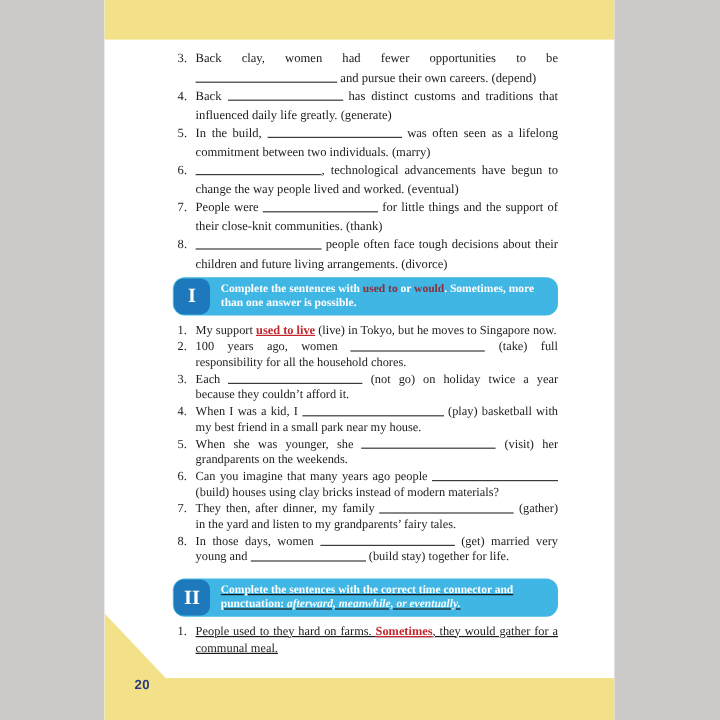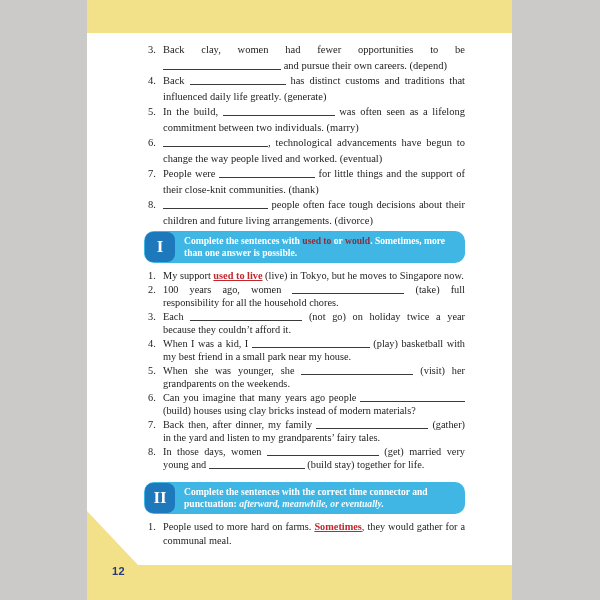--- a/index.html
+++ b/index.html
@@ -50,21 +50,21 @@
   .sec-label{
     position:absolute;left:1px;top:1px;bottom:1px;width:30px;
     background:#1e78bc;border-radius:8px;
     display:flex;align-items:center;justify-content:center;
     color:#fff;font-size:17px;font-weight:bold;font-family:"Liberation Serif",serif;
   }
   .inst-em{color:#8c2f3a;}
   .inst-em-w{font-style:italic;color:#f6fdff;font-weight:bold;text-align:center;}
   .answer{color:#c1272d;font-weight:bold;text-decoration:underline;}
   .s1{margin-top:2px;}
-  .s2{margin-top:10px;}
+  .s2{margin-top:10px;text-decoration:underline;}
   .s2-items{margin-top:6px;}
   .s1-items{margin-top:4px;}
 </style>
 </head>
 <body>
 
 <div class="page">
   <div class="topbar"></div>
 
   <div class="content">
@@ -127,21 +127,21 @@
           <span class="num">5.</span><span>When she was younger, she</span>
           <span class="blank w112"></span>
           <span>(visit) her grandparents on the weekends.</span>
         </div>
         <div class="item">
           <span class="num">6.</span><span>Can you imagine that many years ago people</span>
           <span class="blank w105"></span>
           <span>(build) houses using clay bricks instead of modern materials?</span>
         </div>
         <div class="item">
-          <span class="num">7.</span><span>Back then, after dinner, my family</span>
+          <span class="num">7.</span><span>They then, after dinner, my family</span>
           <span class="blank w112"></span>
           <span>(gather) in the yard and listen to my grandparents’ fairy tales.</span>
         </div>
         <div class="item">
           <span class="num">8.</span><span>In those days, women</span>
           <span class="blank w112"></span>
           <span>(get) married very young and</span>
           <span class="blank w96"></span>
           <span>(build stay) together for life.</span>
         </div>
@@ -149,23 +149,23 @@
     </div>
 
     <div class="s2">
       <div class="instruction">
         <div class="sec-label">II</div>
         <span>Complete the sentences with the correct time connector and punctuation: </span><span class="inst-em-w">afterward, meanwhile, or eventually.</span>
       </div>
 
       <div class="s2-items">
         <div class="item">
-          <span class="num">1.</span><span>People used to more hard on farms. </span><span class="answer">Sometimes</span><span>, they would gather for a communal meal.</span>
+          <span class="num">1.</span><span>People used to they hard on farms. </span><span class="answer">Sometimes</span><span>, they would gather for a communal meal.</span>
         </div>
       </div>
     </div>
 
   </div>
 
   <div class="wedge"></div>
   <div class="bottombar"></div>
-  <div class="pagenum">12</div>
+  <div class="pagenum">20</div>
 </div>
 
 </body></html>

